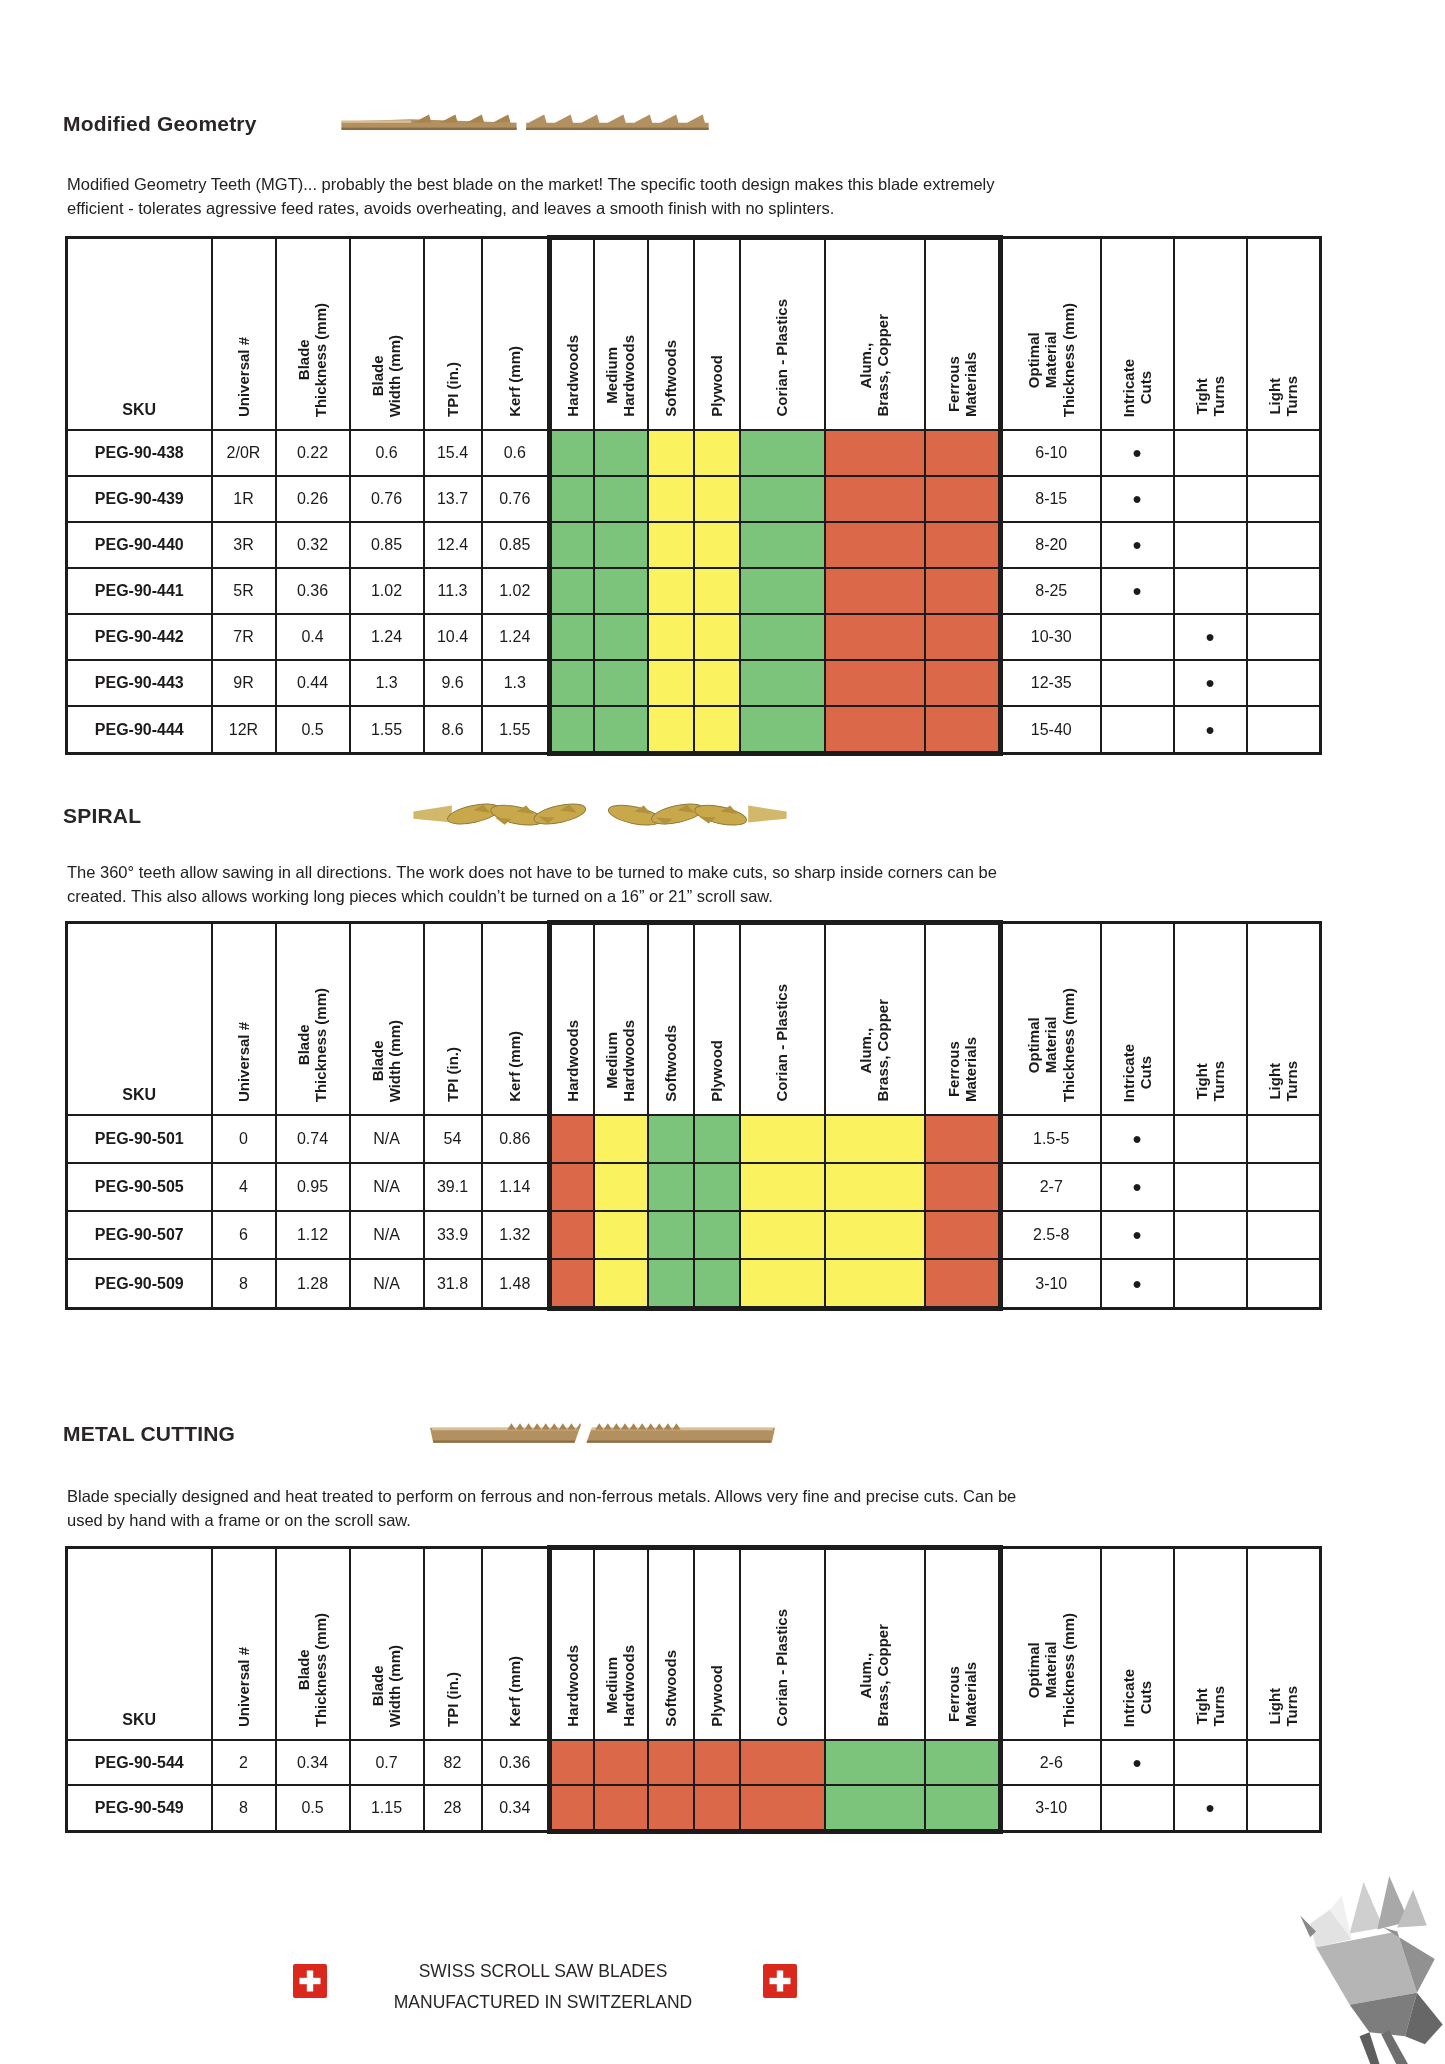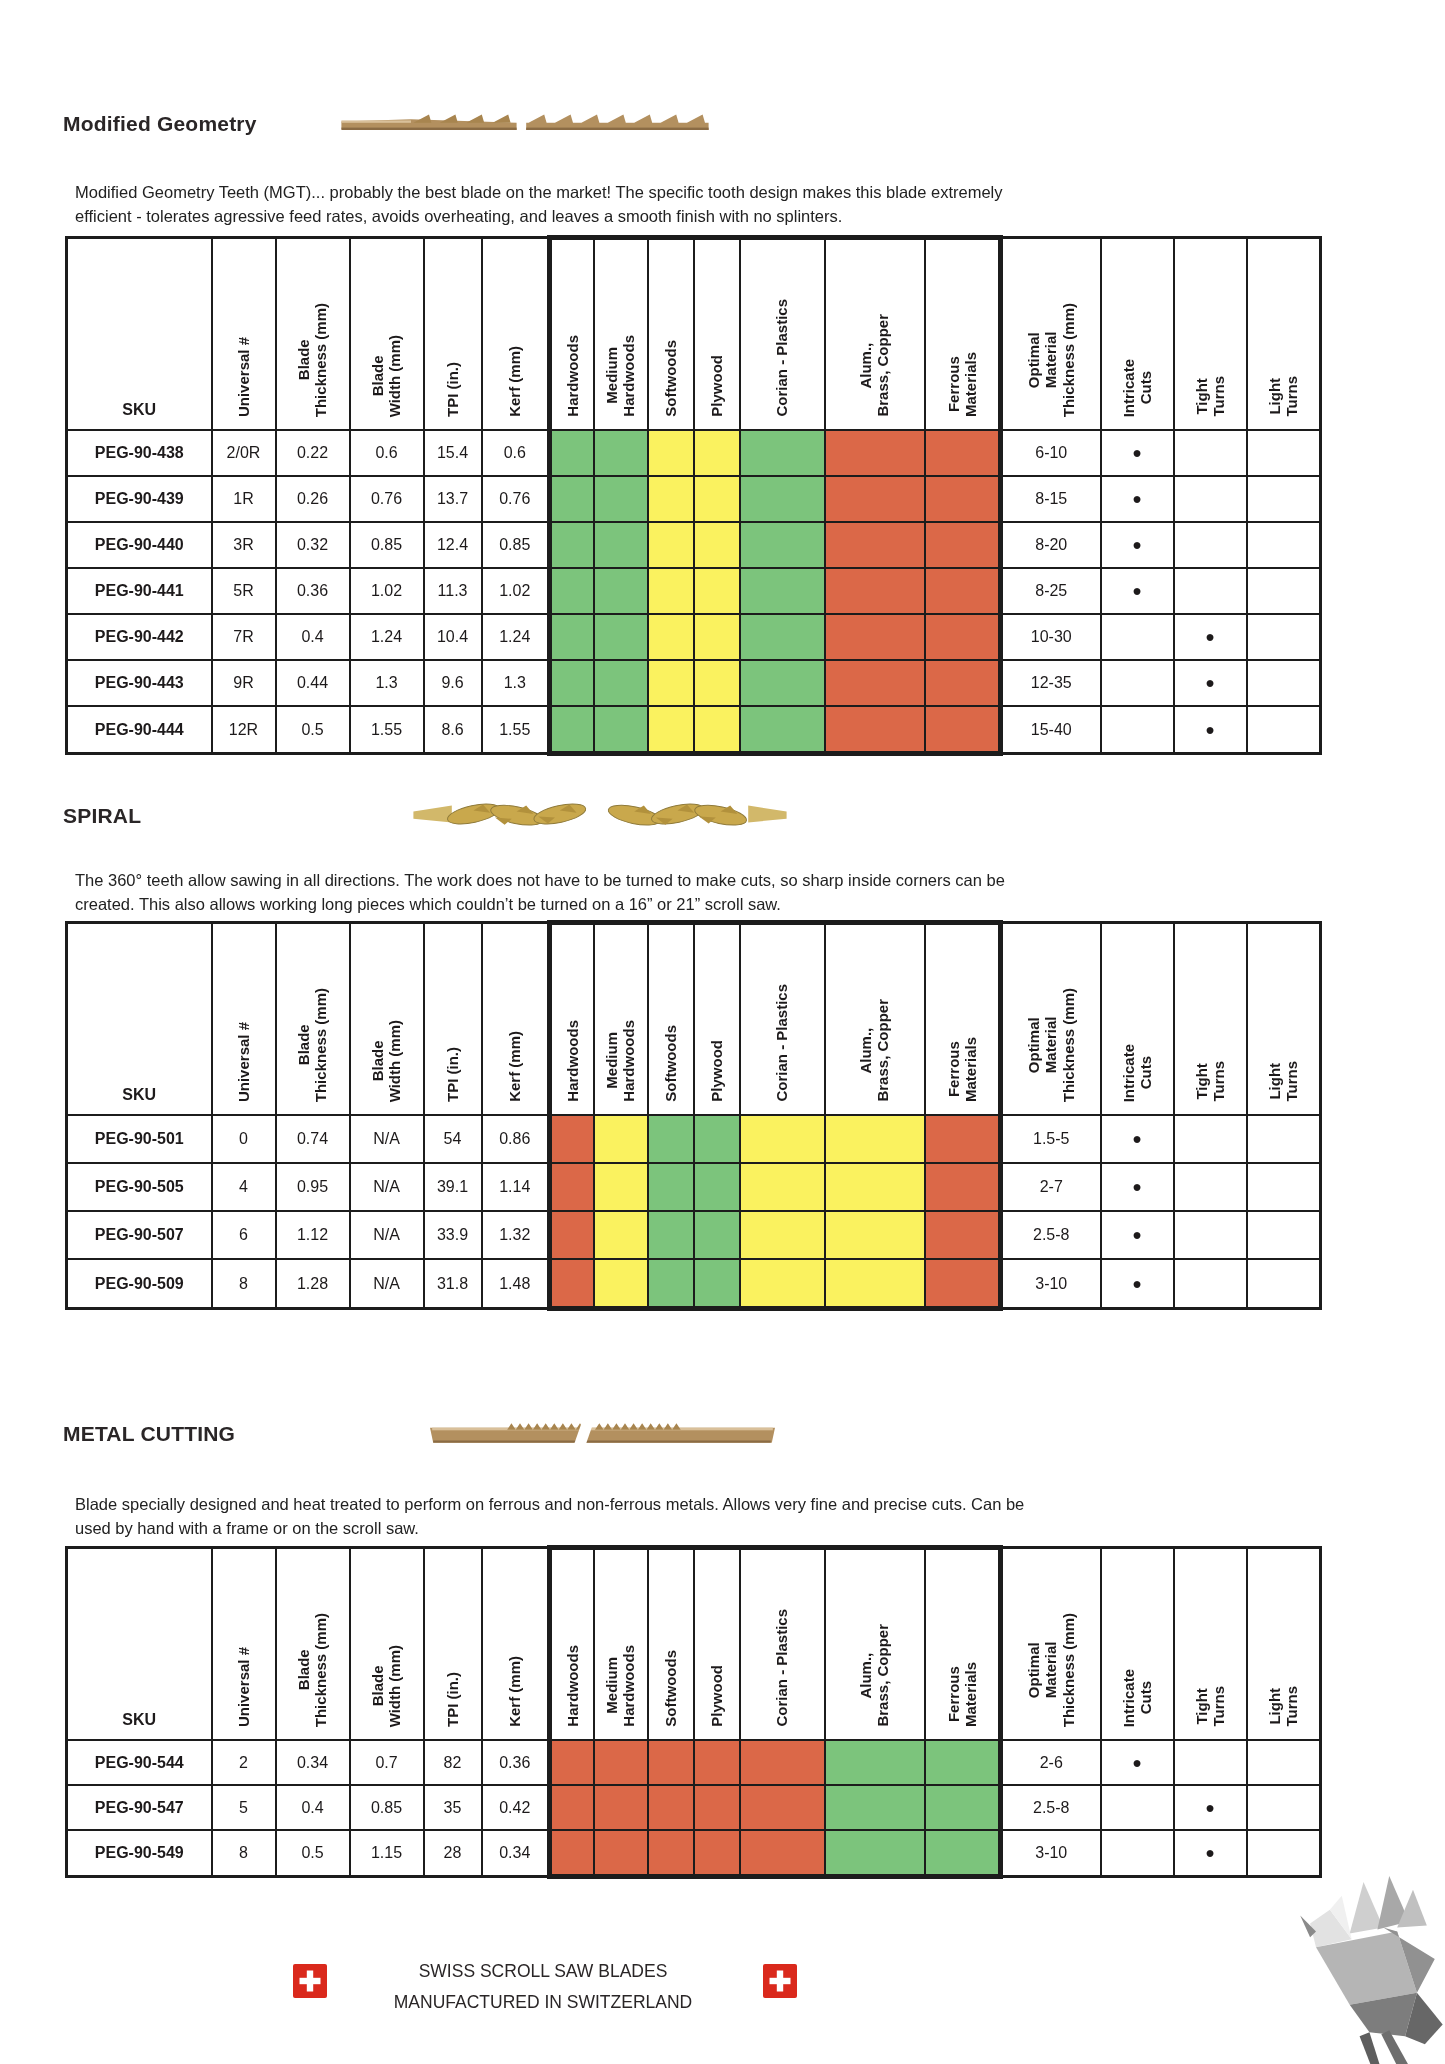--- a/index.html
+++ b/index.html
@@ -1,20 +1,20 @@
 <!DOCTYPE html>
 <html><head>
 <meta charset="utf-8">
 <style>
   html,body{margin:0;padding:0;background:#ffffff;}
   .page{position:relative;width:1445px;height:2064px;background:#ffffff;overflow:hidden;
         font-family:"Liberation Sans", sans-serif;color:#231f20;padding-left:28px;}
   .abs{position:absolute;}
   .sec-title{margin:0;font-size:21px;font-weight:bold;color:#2a2627;letter-spacing:0.2px;}
-  .intro{margin:12px;font-size:16.5px;line-height:24px;white-space:pre-line;color:#222;}
+  .intro{margin:4px;font-size:16.5px;line-height:24px;white-space:pre-line;color:#222;}
   
   table.spec{border-collapse:collapse;border:3px solid #1c1c1c;table-layout:auto;}
   .spec th,.spec td{border:2px solid #1c1c1c;padding:0;text-align:center;white-space:nowrap;
                     font-size:16px;color:#1d1a1b;}
   .spec thead th{height:180px;vertical-align:bottom;padding:0 3px 8px 3px;background:#fff;}
   .vtext{display:inline-block;writing-mode:vertical-rl;transform:rotate(180deg);
          white-space:pre-line;font-weight:bold;font-size:15px;line-height:1.15;}
   .h-sku{font-weight:bold;font-size:16px;padding-bottom:10px !important;}
   .c-sku{font-weight:bold;}
   tbody td{vertical-align:middle;background:#fff;}
@@ -468,39 +468,20 @@
           <td style="background: rgb(219, 104, 72);">&nbsp;</td>
           <td style="background: rgb(219, 104, 72);">&nbsp;</td>
           <td style="background: rgb(124, 196, 124);">&nbsp;</td>
           <td class="grp-r " style="background: rgb(124, 196, 124);">&nbsp;</td>
           <td>2-6</td>
           <td class="dot-cell">●</td>
           <td class="dot-cell"></td>
           <td class="dot-cell"></td>
         </tr>
         <tr>
-          <td class="c-sku">PEG-90-547</td>
-          <td>5</td>
-          <td>0.4</td>
-          <td>0.85</td>
-          <td>35</td>
-          <td>0.42</td>
-          <td class="grp-l " style="background: rgb(219, 104, 72);">&nbsp;</td>
-          <td style="background: rgb(219, 104, 72);">&nbsp;</td>
-          <td style="background: rgb(219, 104, 72);">&nbsp;</td>
-          <td style="background: rgb(219, 104, 72);">&nbsp;</td>
-          <td style="background: rgb(219, 104, 72);">&nbsp;</td>
-          <td style="background: rgb(124, 196, 124);">&nbsp;</td>
-          <td class="grp-r " style="background: rgb(124, 196, 124);">&nbsp;</td>
-          <td>2.5-8</td>
-          <td class="dot-cell"></td>
-          <td class="dot-cell">●</td>
-          <td class="dot-cell"></td>
-        </tr>
-        <tr>
           <td class="c-sku">PEG-90-549</td>
           <td>8</td>
           <td>0.5</td>
           <td>1.15</td>
           <td>28</td>
           <td>0.34</td>
           <td class="grp-l grp-b" style="background: rgb(219, 104, 72);">&nbsp;</td>
           <td class="grp-b" style="background: rgb(219, 104, 72);">&nbsp;</td>
           <td class="grp-b" style="background: rgb(219, 104, 72);">&nbsp;</td>
           <td class="grp-b" style="background: rgb(219, 104, 72);">&nbsp;</td>

